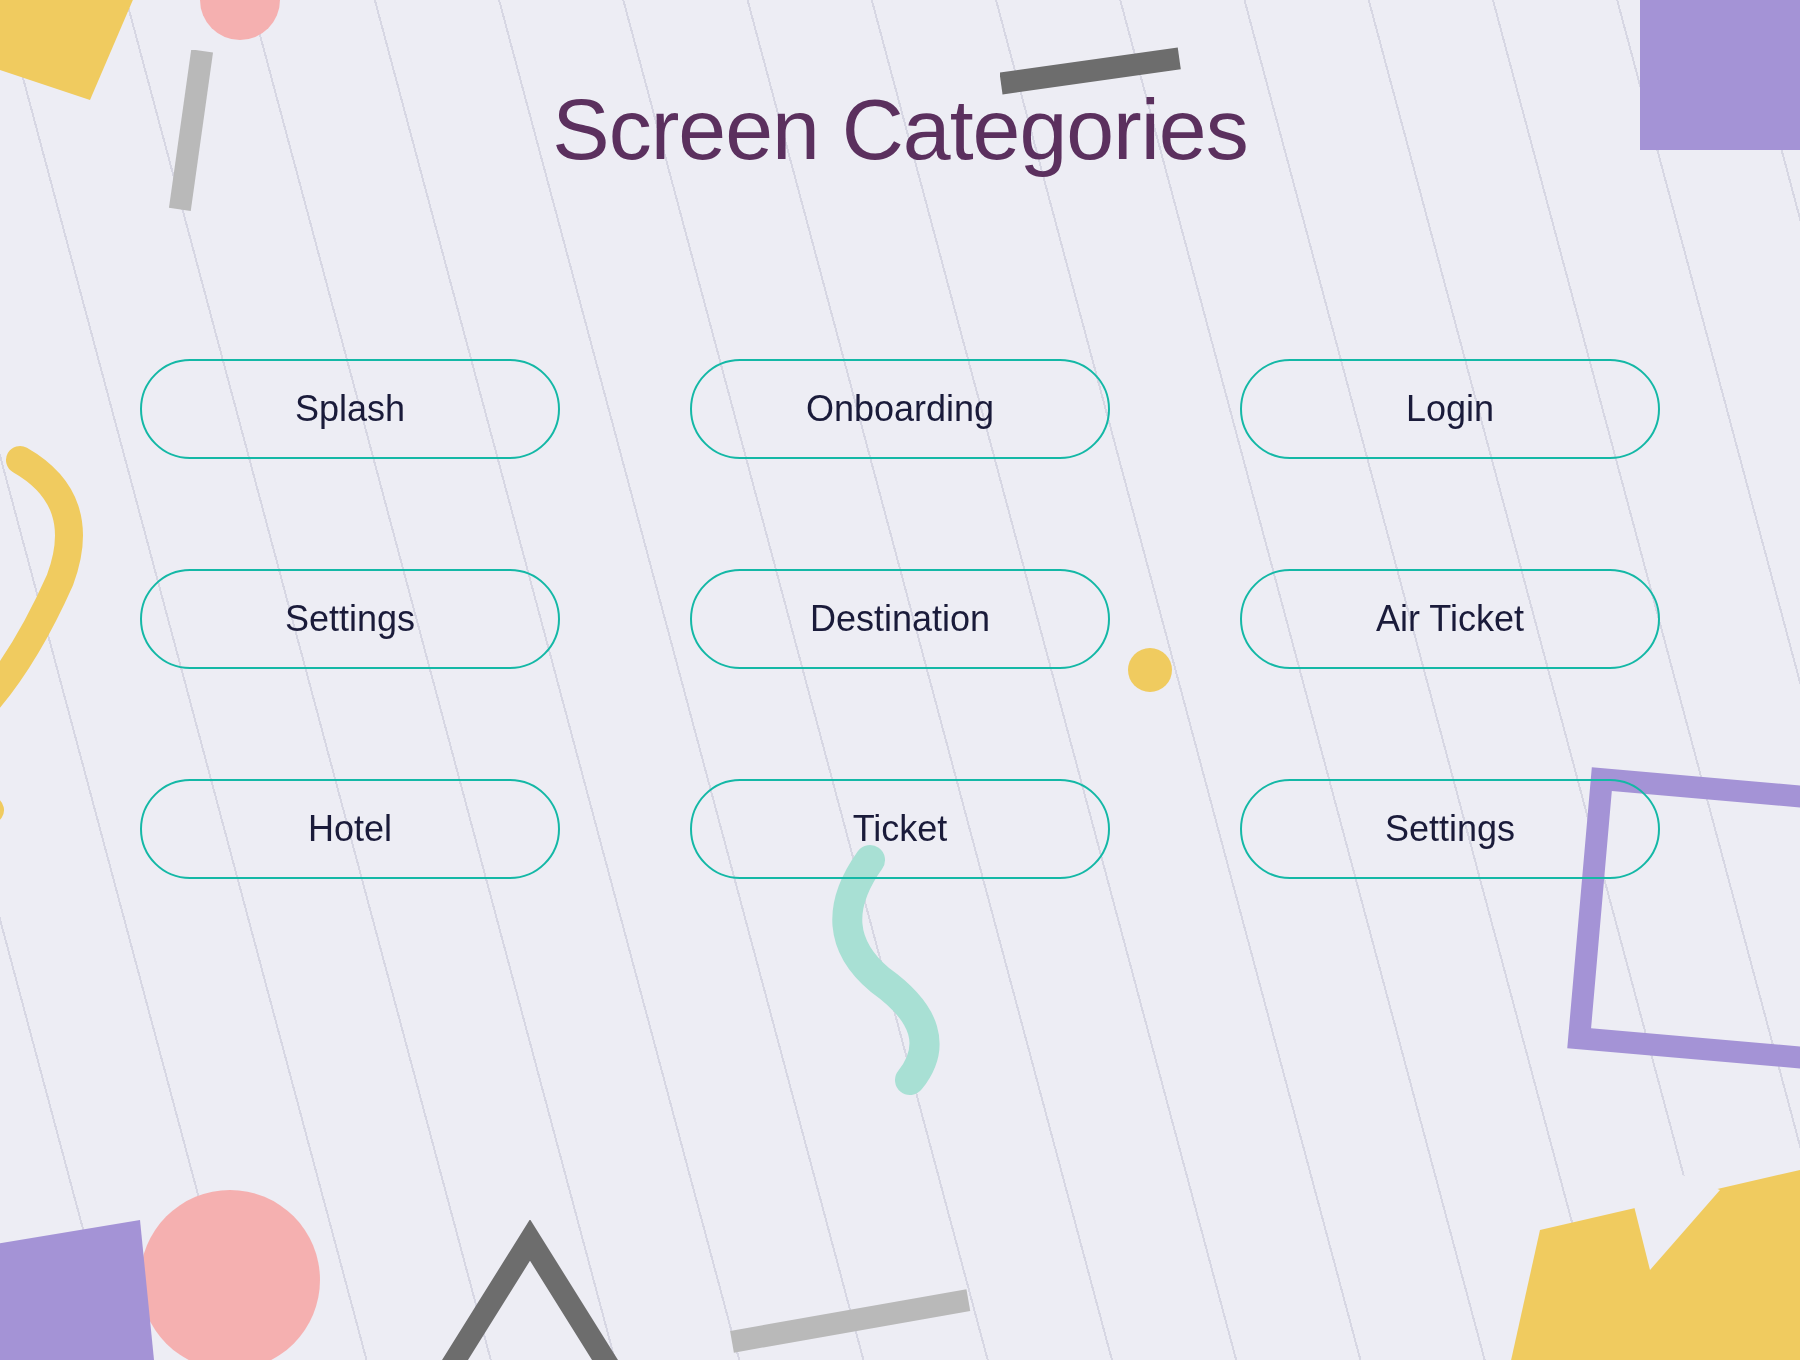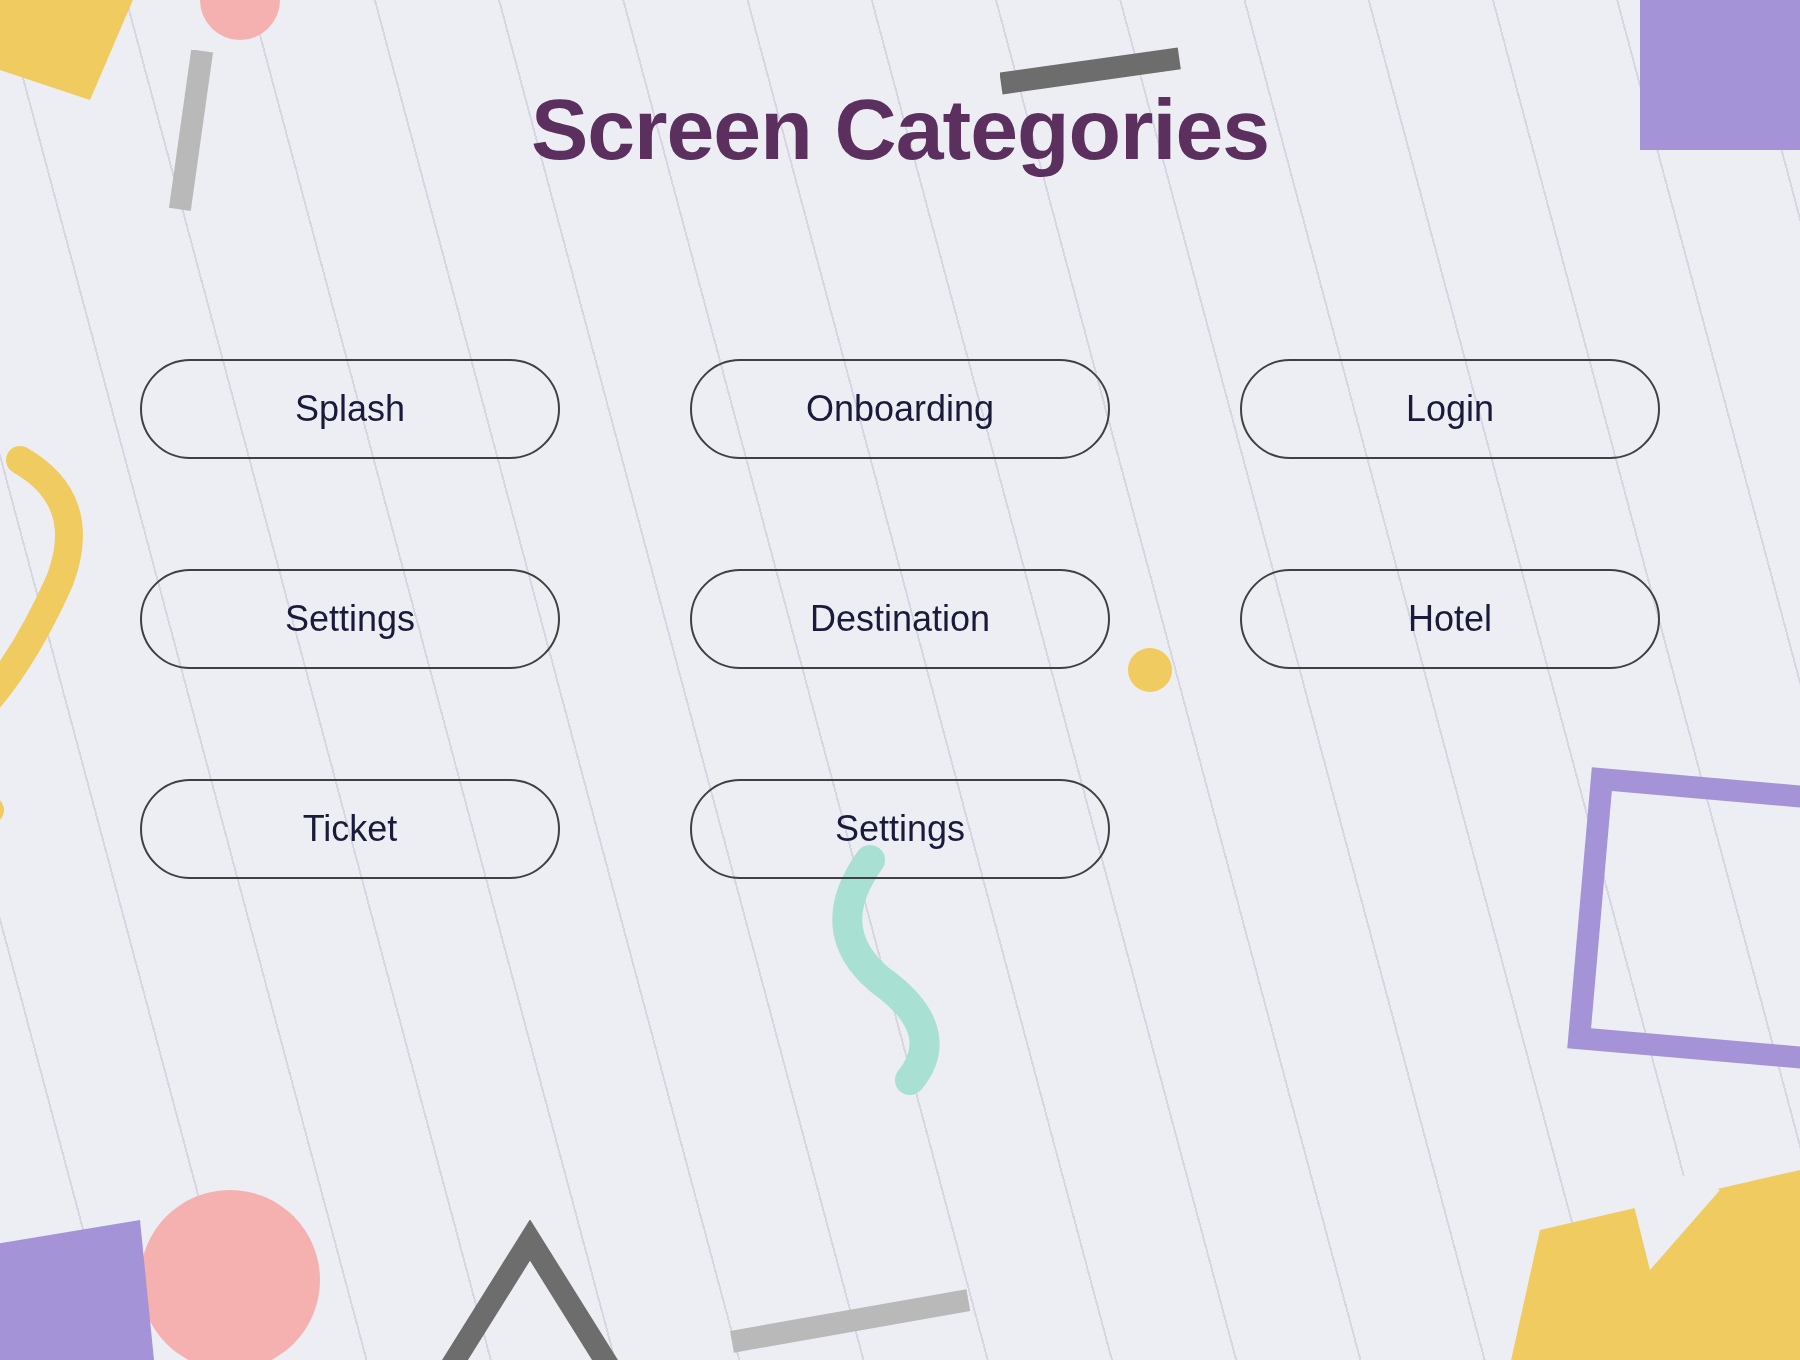--- a/index.html
+++ b/index.html
@@ -50,37 +50,37 @@
       width: 100%;
       height: 100%;
       display: flex;
       flex-direction: column;
       align-items: center;
       padding-top: 80px;
     }
     
     .title {
       font-size: 86px;
-      font-weight: 700;
+      font-weight: 400;
       color: #5B305E;
       letter-spacing: -1px;
       margin-bottom: 180px;
     }
     
     .grid {
       display: grid;
       grid-template-columns: repeat(3, 420px);
       grid-template-rows: repeat(4, 100px);
       column-gap: 130px;
       row-gap: 110px;
       justify-content: center;
     }
     
     .pill {
-      border: 2px solid #404040;
+      border: 2px solid #14b8a6;
       border-radius: 100px;
       display: flex;
       align-items: center;
       justify-content: center;
       font-size: 36px;
       font-weight: 500;
       color: #1A1B3A;
       background: transparent;
       cursor: pointer;
     }
@@ -149,17 +149,18 @@
 
 <div class="content">
   <h1 class="title">Screen Categories</h1>
 
   <div class="grid">
     <button class="pill">Splash</button>
     <button class="pill">Onboarding</button>
     <button class="pill">Login</button>
     <button class="pill">Settings</button>
     <button class="pill">Destination</button>
+    <button class="pill">Air Ticket</button>
     <button class="pill">Hotel</button>
     <button class="pill">Ticket</button>
     <button class="pill">Settings</button>
   </div>
 </div>
 
 </body></html>

